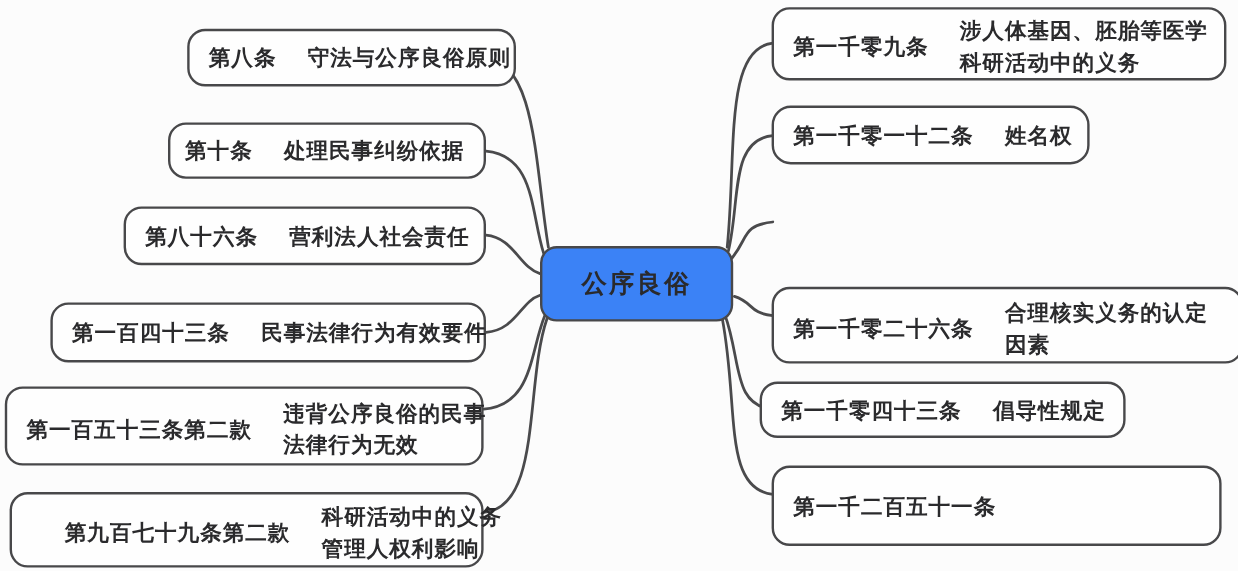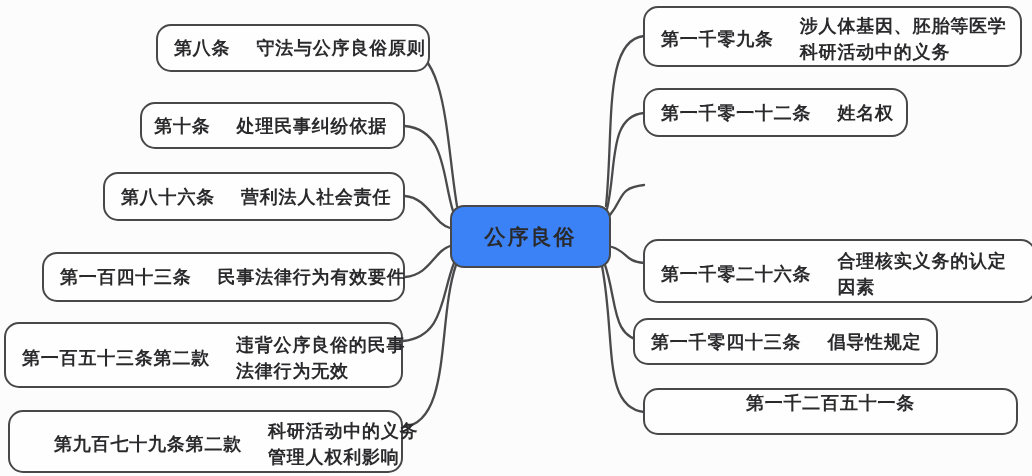--- a/index.html
+++ b/index.html
@@ -62,21 +62,21 @@
   #l2 { left: 140px; top: 102px; width: 265px; height: 47px; justify-content: flex-end; }
   #l3 { left: 103px; top: 172px; width: 302px; height: 49px; }
   #l4 { left: 42px;  top: 252px; width: 363px; height: 50px; }
   #l5 { left: 4px;   top: 322px; width: 399px; height: 66px; }
   #l6 { left: 8px;   top: 410px; width: 395px; height: 63px; padding-left: 44px; }
   #r1 { left: 643px; top: 6px;   width: 379px; height: 61px; }
   #r2 { left: 643px; top: 88px;  width: 265px; height: 49px; border-radius: 16px; }
   #r3 { left: 643px; top: 161px; width: 340px; height: 47px; }
   #r4 { left: 643px; top: 239px; width: 393px; height: 64px; }
   #r5 { left: 633px; top: 318px; width: 305px; height: 47px; }
-  #r6 { left: 643px; top: 388px; width: 375px; height: 47px; flex-direction: column; }
+  #r6 { left: 643px; top: 388px; width: 375px; height: 67px; }
 </style>
 </head>
 <body>
 
 <div class="canvas">
 
   <svg class="links" viewBox="0 0 1032 476">
     <path d="M 405 48 C 447 52, 446 140, 457 206"></path>
     <path d="M 405 126 C 446 130, 442 176, 453 211"></path>
     <path d="M 405 196 C 428 198, 433 223, 450 228"></path>

